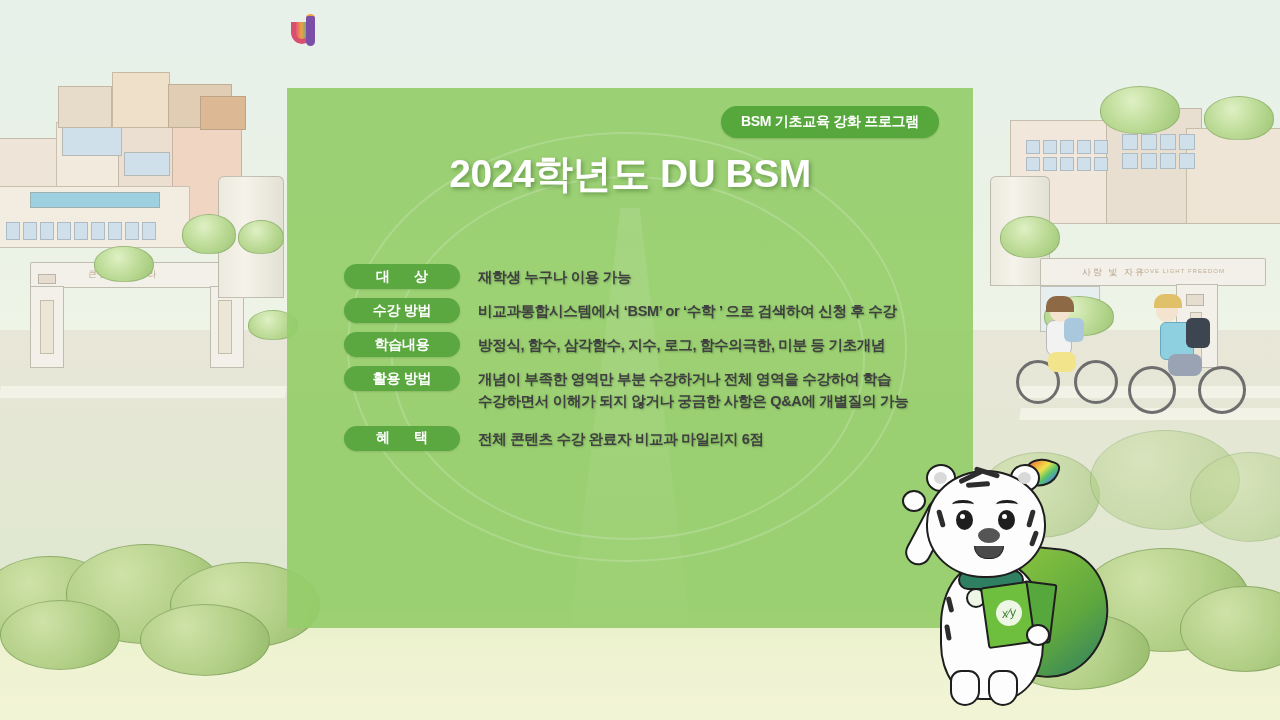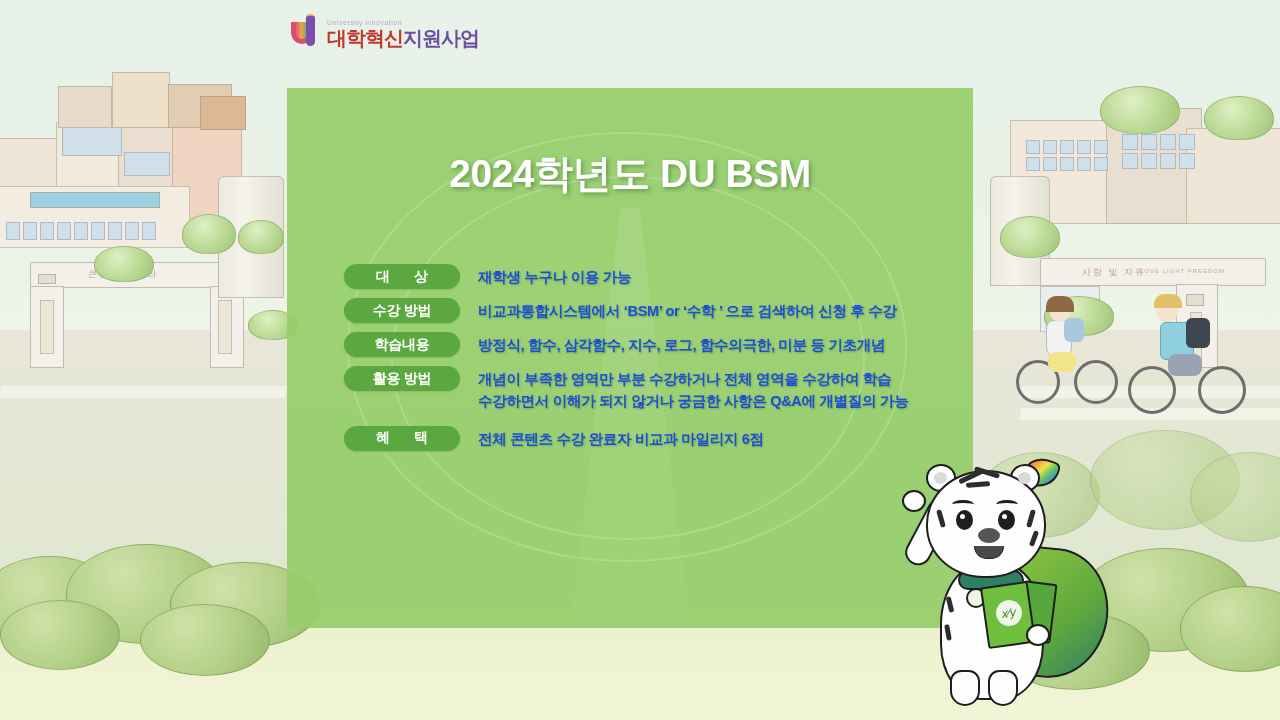--- a/index.html
+++ b/index.html
@@ -153,21 +153,21 @@
     flex: 0 0 116px; height: 25px;
     background: #5aa83f; color: #fff;
     border-radius: 13px;
     font-size: 14px; font-weight: bold;
     display: flex; align-items: center; justify-content: center;
     letter-spacing: -.3px;
     box-shadow: 0 1px 2px rgba(0,0,0,.12);
   }
   .pill.spaced { letter-spacing: 10px; text-indent: 10px; }
   .val {
-    margin-left: 18px; color: #1d4ed8;
+    margin-left: 18px; color: #404040;
     font-size: 14.5px; font-weight: bold; line-height: 1.55;
     text-shadow: 1px 1px 2px rgba(70,120,50,.45);
     letter-spacing: -.3px; padding-top: 2px;
   }
   .val .sub { display: block; }
 
   #footer-org {
     position: absolute; left: 0; right: 0; bottom: 52px;
     text-align: center; color: #ffffff;
     font-size: 27px; font-weight: bold; letter-spacing: -.5px;
@@ -437,31 +437,28 @@
     <div class="bush" style="left:1090px;top:430px;width:150px;height:100px;opacity:.5;"></div>
     <div class="bush" style="left:1190px;top:452px;width:120px;height:90px;opacity:.5;"></div>
   </div>
 
   <div id="logo-wrap">
     <div class="logo-mark">
       <div class="logo-u"></div>
       <div class="logo-j-dot"></div>
       <div class="logo-j"></div>
     </div>
-    <div class="logo-txt">
-      <span class="logo-en">University innovation</span>
-      <span class="logo-ko"><span class="k1">대학혁신</span><span class="k2">지원사업</span></span>
-    </div>
   </div>
 
   <div id="panel">
     <div class="panel-ghost" style="left:60px;top:44px;width:560px;height:430px;"></div>
     <div class="panel-ghost" style="left:104px;top:88px;width:474px;height:364px;"></div>
     <div class="panel-road"></div>
 
+    <div id="badge">BSM 기초교육 강화 프로그램</div>
 
     <h1 id="title">
       <span class="line">2024학년도 DU BSM</span>
     </h1>
 
     <div id="info">
 
       <div class="row">
         <div class="pill spaced">대      상</div>
         <div class="val">재학생 누구나 이용 가능</div>

